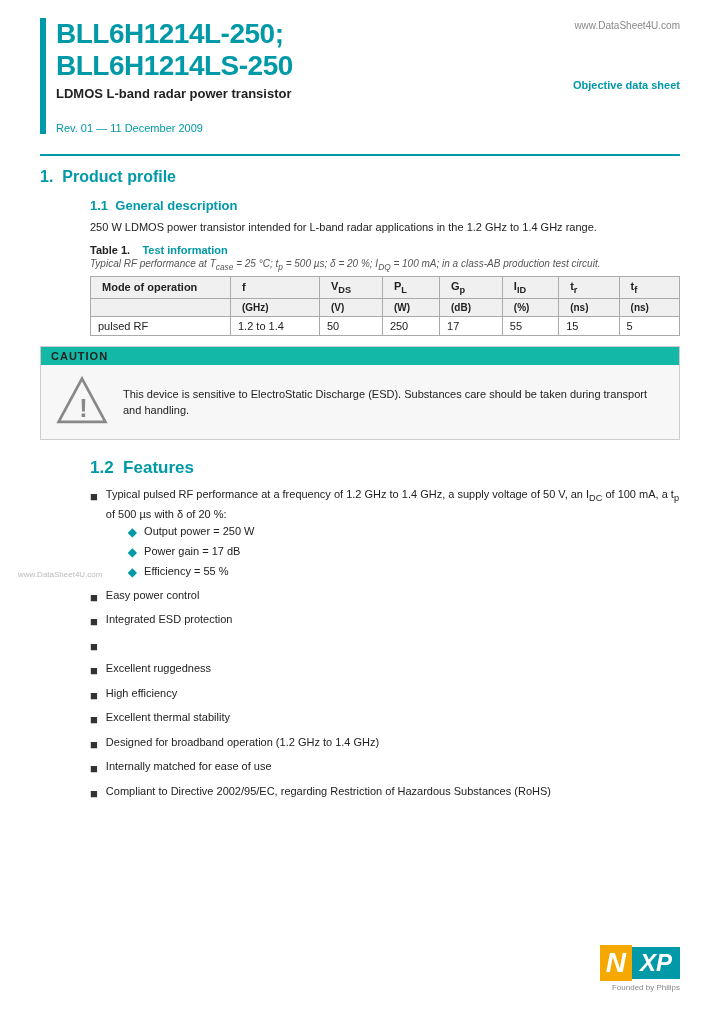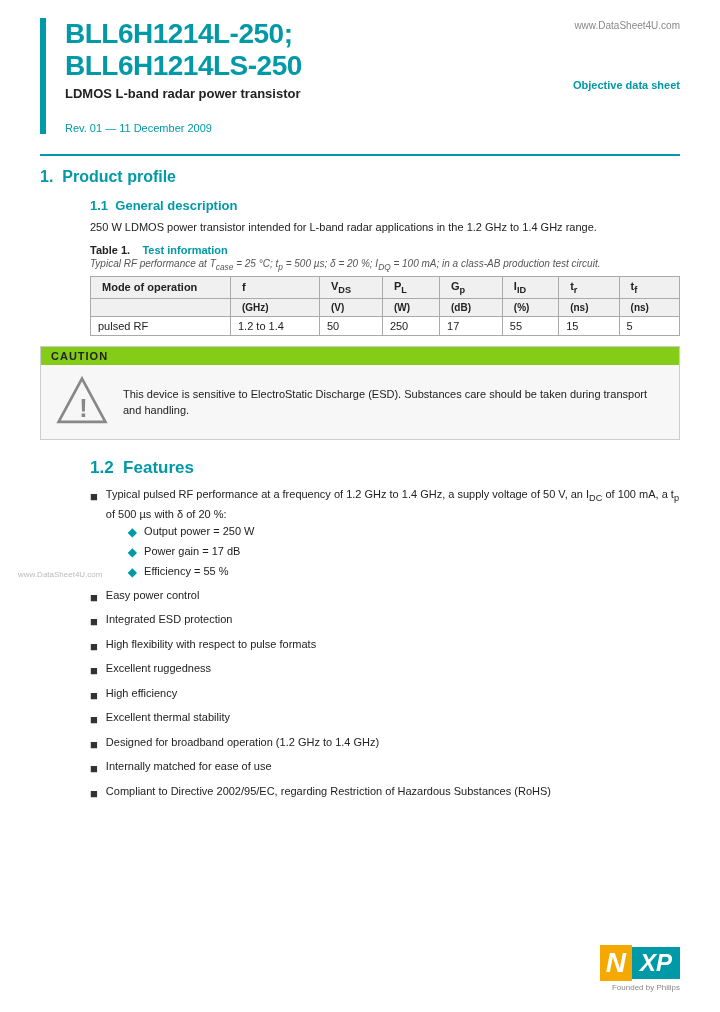--- a/index.html
+++ b/index.html
@@ -22,21 +22,20 @@
     .header {
       padding: 18px 40px 10px 40px;
       border-bottom: none;
       display: flex;
       align-items: flex-start;
       justify-content: space-between;
     }
     .header-left {
       display: flex;
       align-items: flex-start;
-      gap: 9px;
     }
     .header-blue-bar {
       width: 6px;
       background: #0099a8;
       margin-right: 10px;
       align-self: stretch;
       min-height: 80px;
     }
     .header-title-block {}
     .header-title {
@@ -134,21 +133,21 @@
     }
     table.data-table thead tr th:first-child {
       width: 140px;
     }
     .caution-box {
       margin: 10px 40px 10px 40px;
       border: 1px solid #ccc;
       background: #f7f7f7;
     }
     .caution-header {
-      background: #84cc16;
+      background: #14b8a6;
       font-weight: bold;
       font-size: 11px;
       padding: 3px 10px;
       letter-spacing: 1px;
     }
     .caution-body {
       display: flex;
       align-items: center;
       padding: 10px 14px;
       gap: 14px;
@@ -373,21 +372,20 @@
     <div class="feature-item">
       <span class="feature-bullet">■</span>
       <span>Easy power control</span>
     </div>
     <div class="feature-item">
       <span class="feature-bullet">■</span>
       <span>Integrated ESD protection</span>
     </div>
     <div class="feature-item">
       <span class="feature-bullet">■</span>
-      <span>High flexibility with respect to pulse formats</span>
     </div>
     <div class="feature-item">
       <span class="feature-bullet">■</span>
       <span>Excellent ruggedness</span>
     </div>
     <div class="feature-item">
       <span class="feature-bullet">■</span>
       <span>High efficiency</span>
     </div>
     <div class="feature-item">

